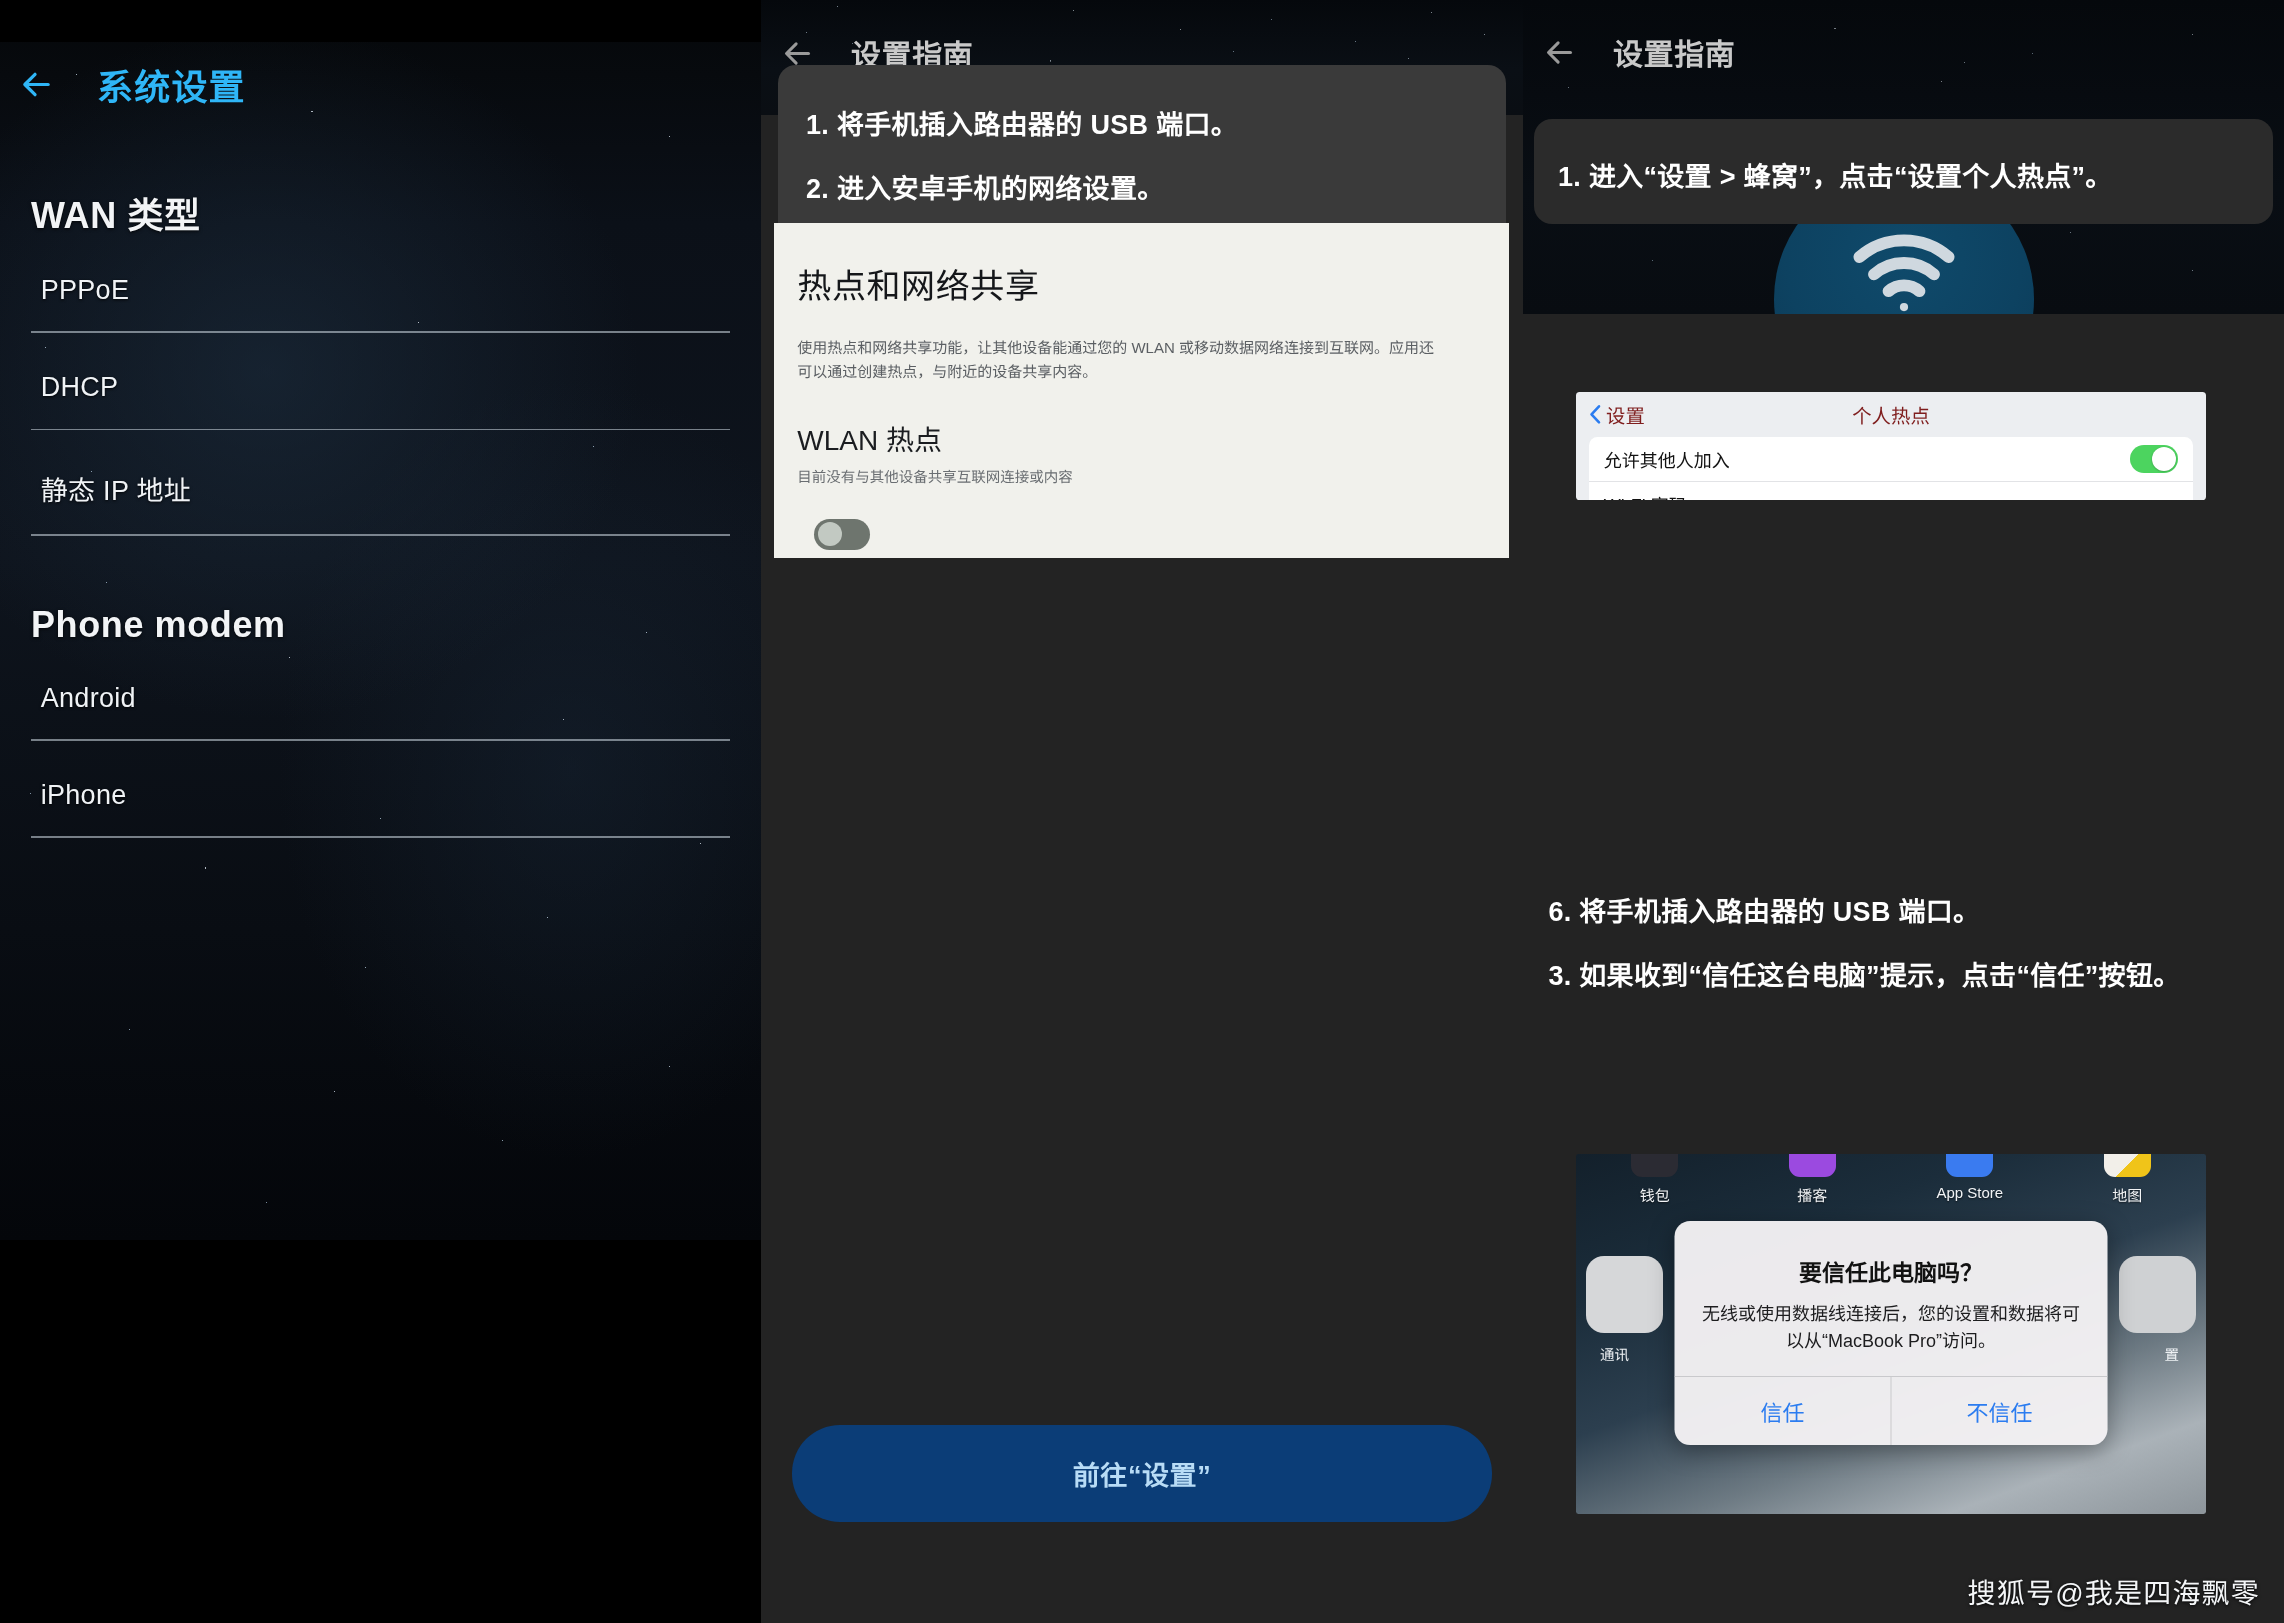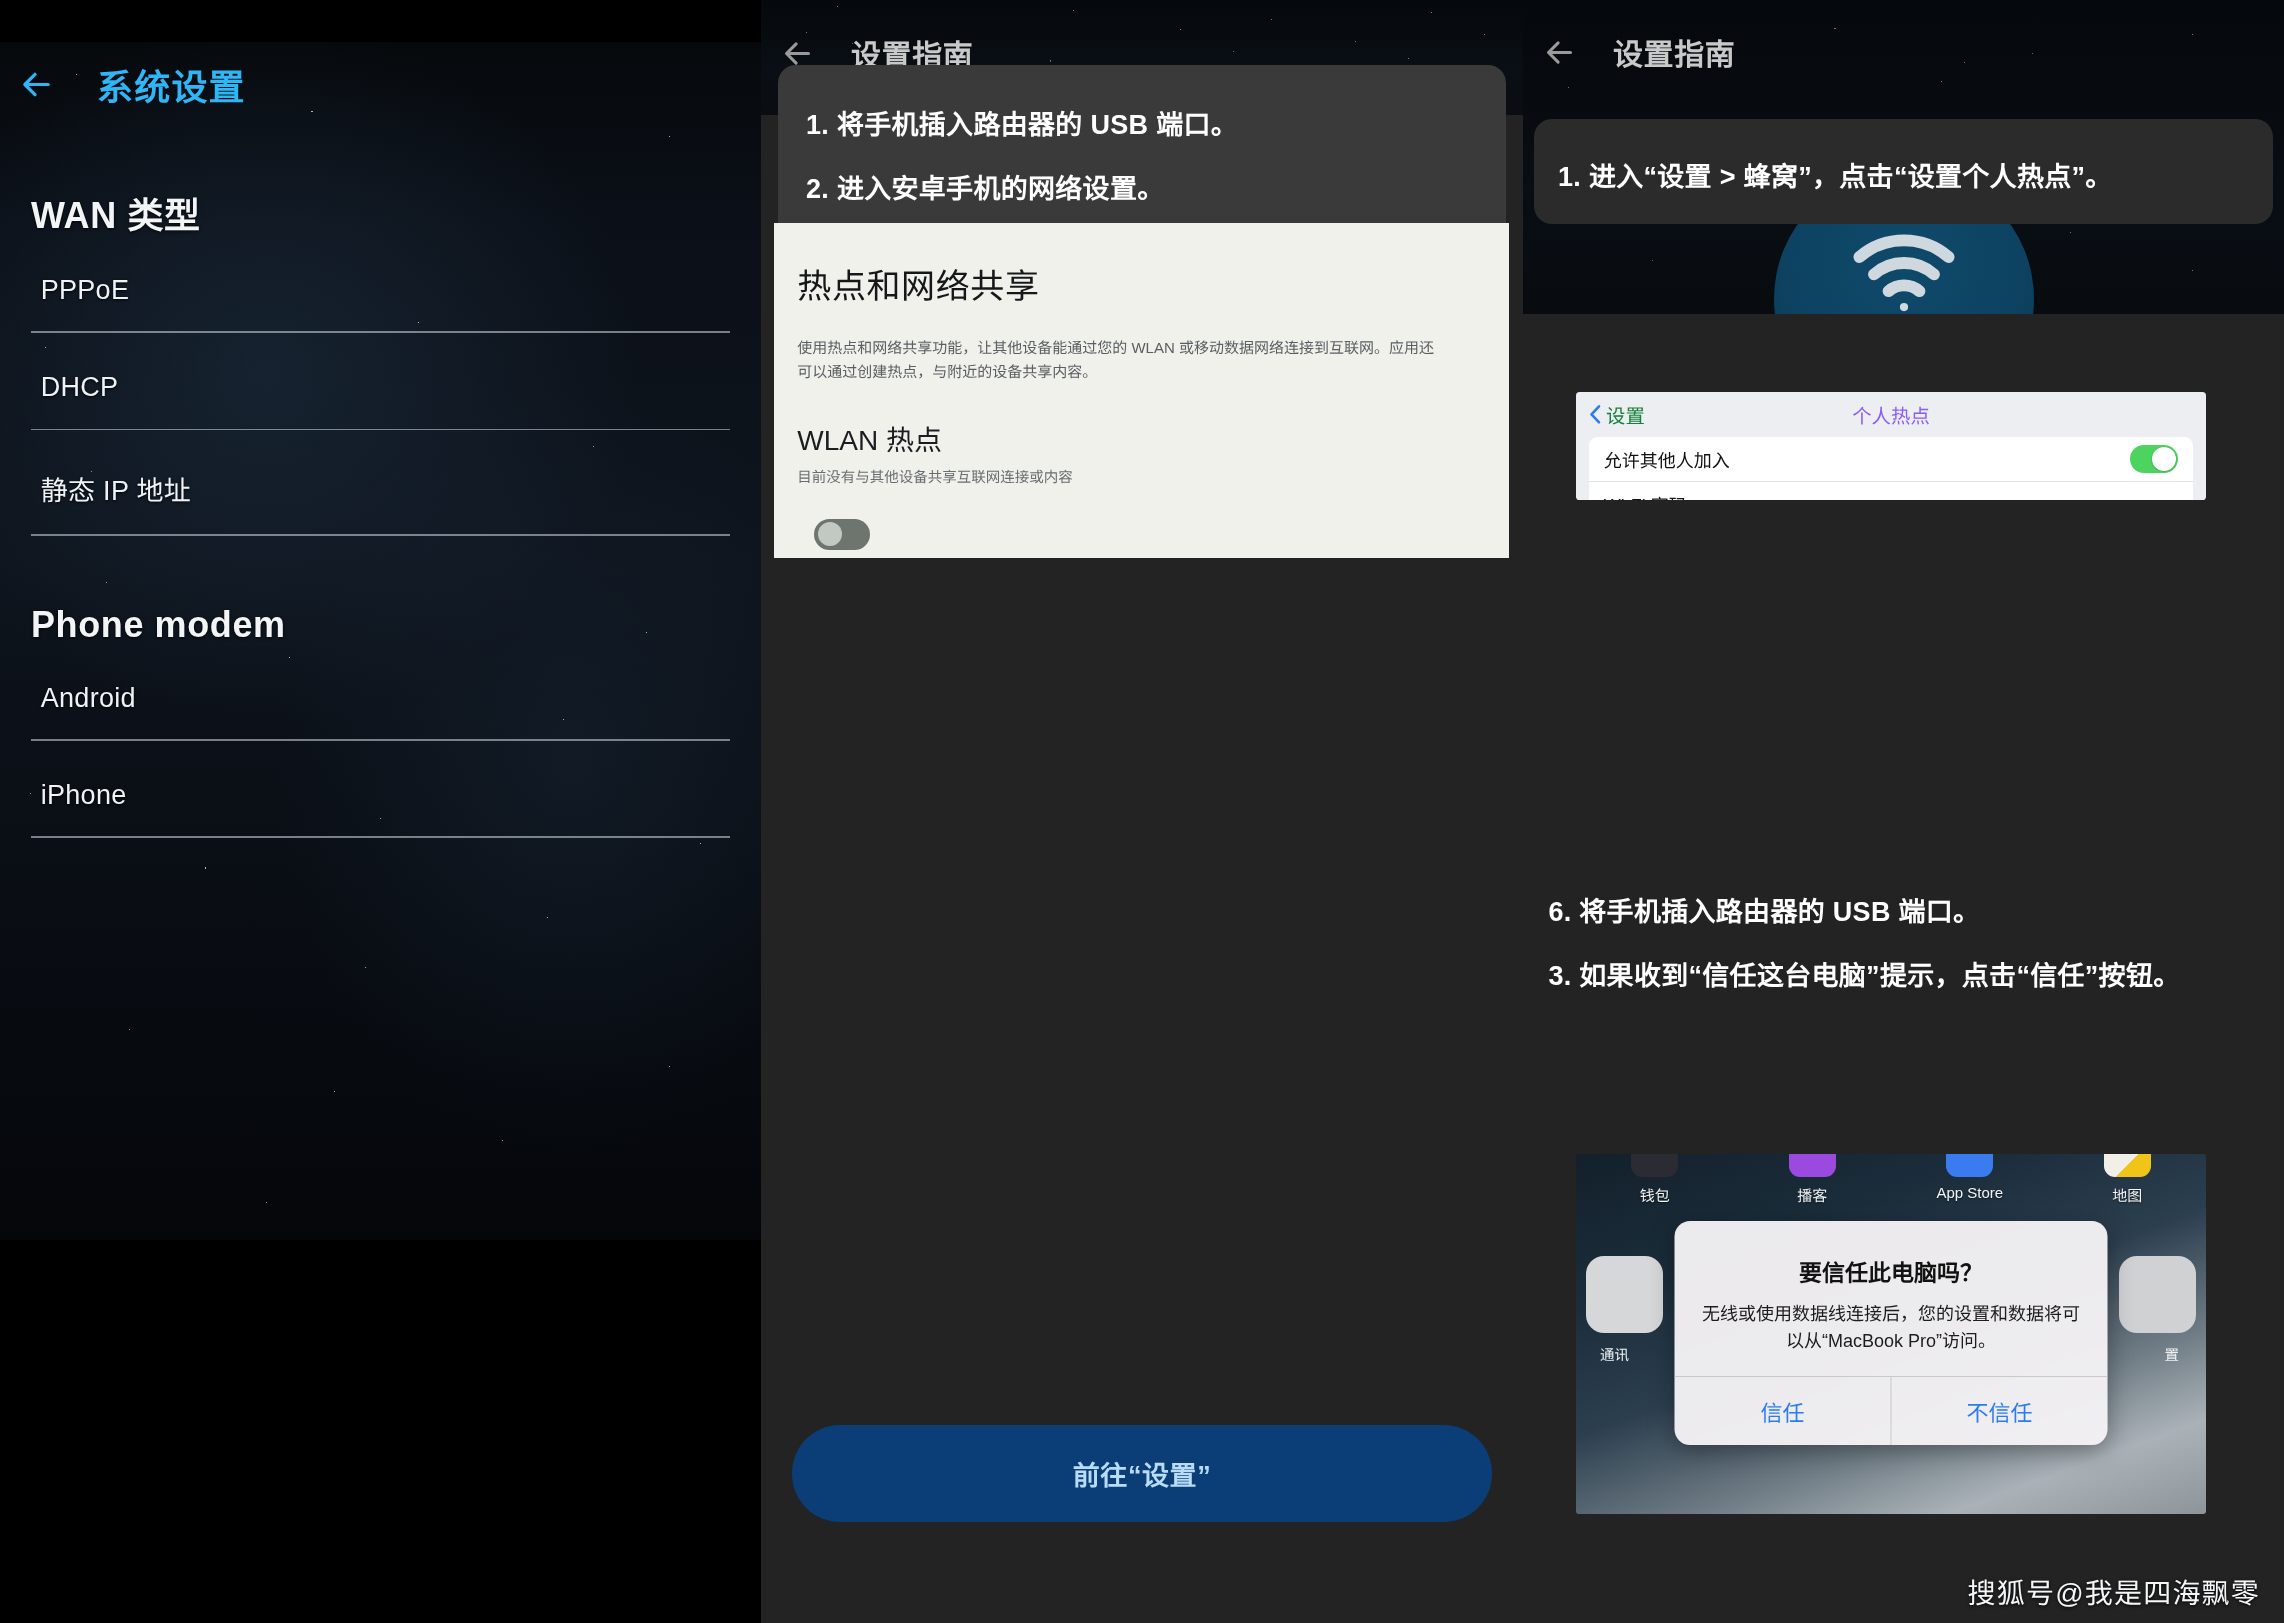--- a/index.html
+++ b/index.html
@@ -155,24 +155,24 @@
 
   .ios-shot {
     position: absolute; top: 392px; left: 53px; width: 630px; height: 108px;
     background: #eceef1; border-radius: 3.6px; overflow: hidden;
   }
   .ios-nav {
     height: 45px; display: flex; align-items: center; position: relative;
     padding: 0 13.3px;
   }
   .ios-nav-back { display: flex; align-items: center; gap: 4.8px; cursor: pointer; }
-  .ios-nav-back span { color: #15803d; font-size: 19.4px; }
+  .ios-nav-back span { color: #7f1d1d; font-size: 19.4px; }
   .ios-nav-title {
     position: absolute; left: 0; right: 0; text-align: center;
-    color: #8b5cf6; font-size: 19.4px; font-weight: 500;
+    color: #7f1d1d; font-size: 19.4px; font-weight: 500;
   }
   .ios-group {
     margin: 0 13.3px; background: #fff; border-radius: 8.5px; overflow: hidden;
   }
   .ios-row {
     display: flex; align-items: center; justify-content: space-between;
     padding: 0 14.5px; height: 44px;
   }
   .ios-row + .ios-row { border-top: 1.2px solid #e2e3e6; }
   .ios-row-label { color: #121212; font-size: 18px; }

